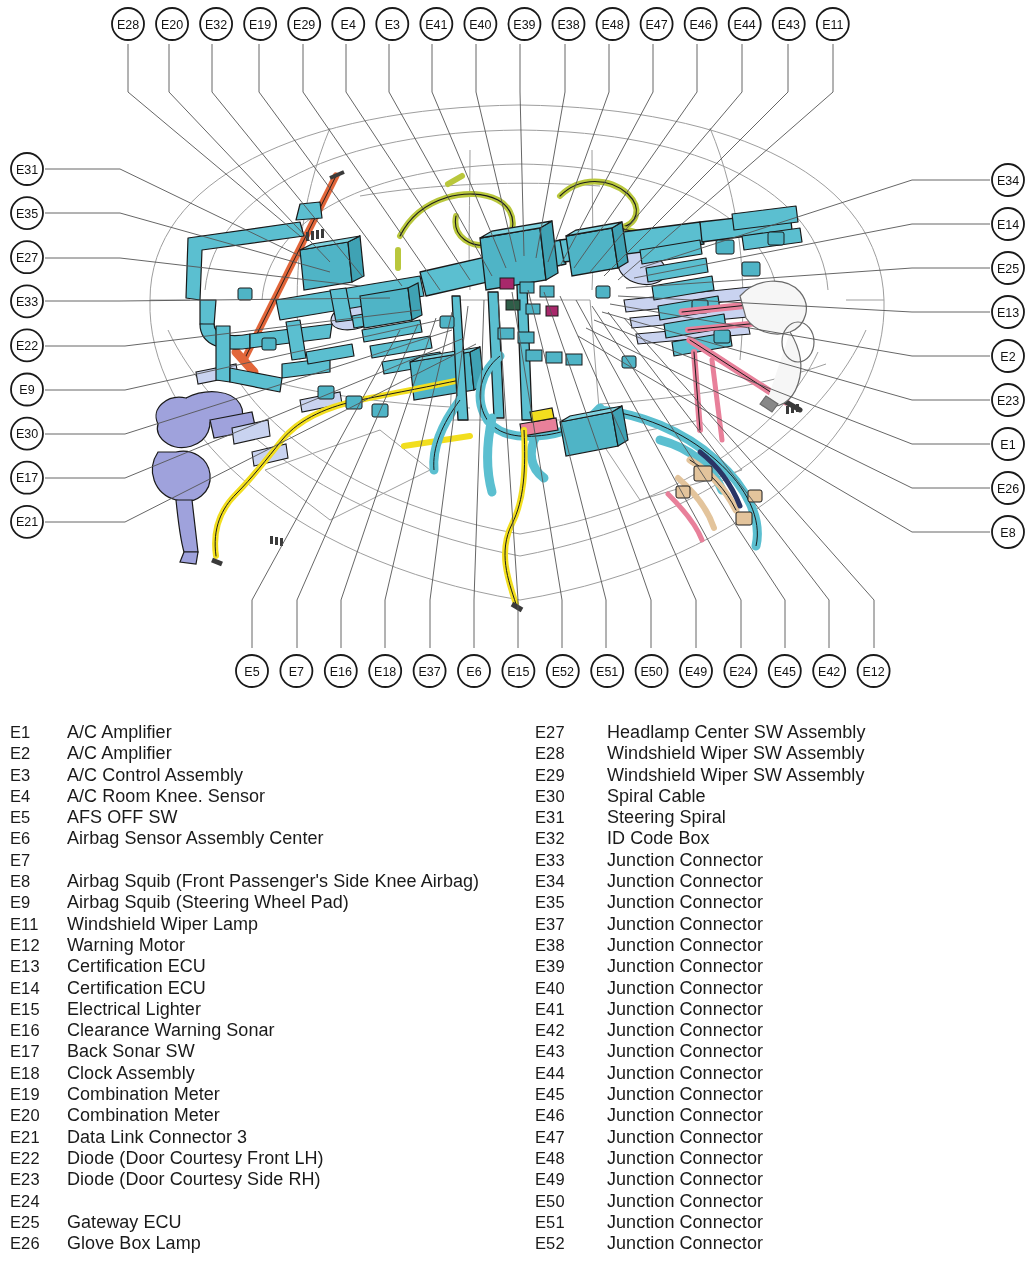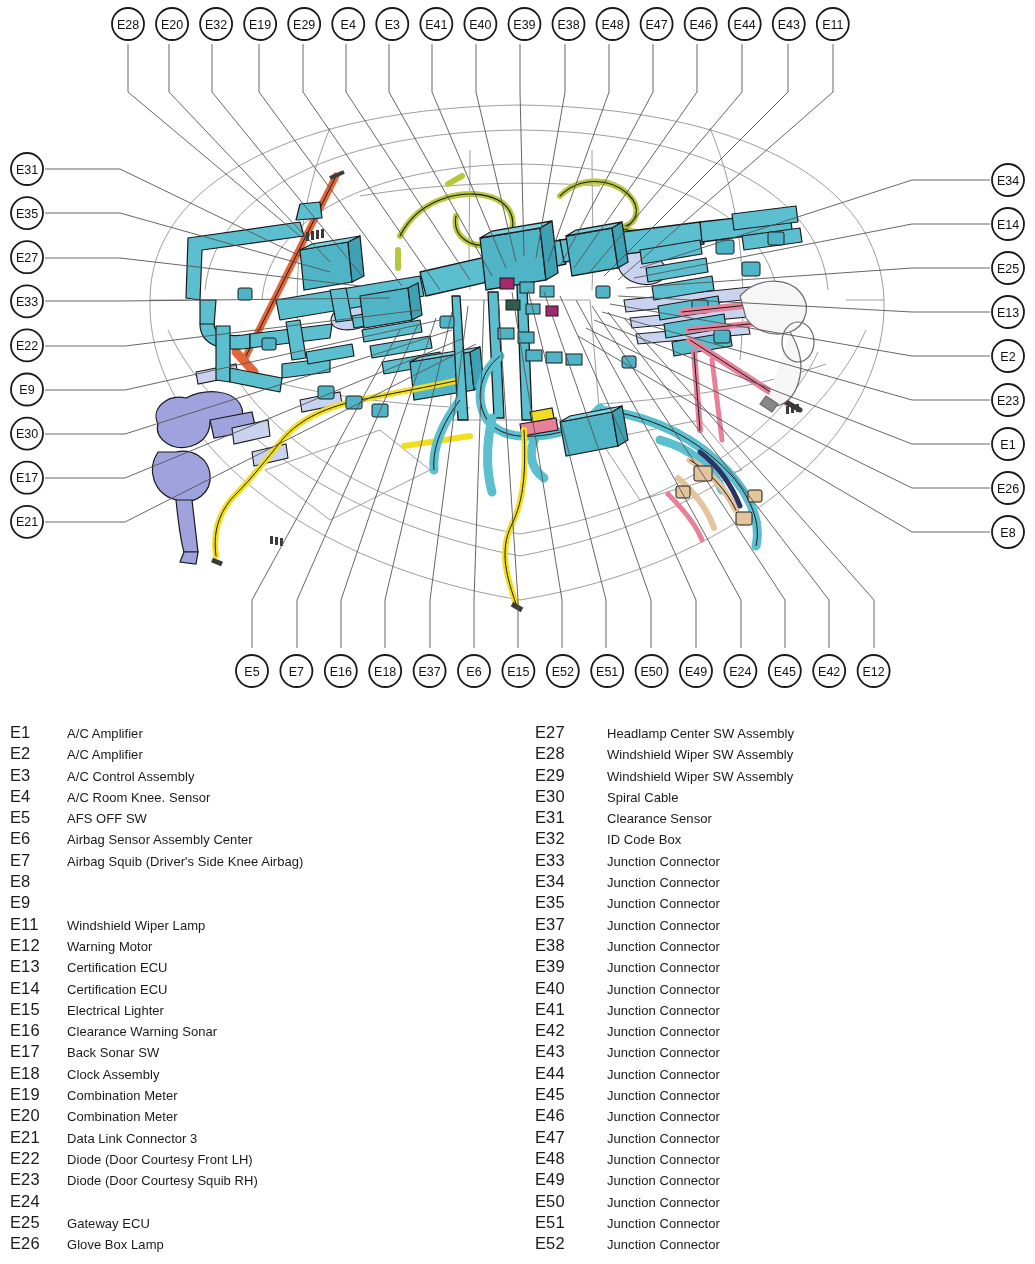--- a/index.html
+++ b/index.html
@@ -27,21 +27,21 @@
     width:517px;padding-left:10px;box-sizing:border-box;
   }
   .legend-row{
     display:flex;flex-direction:row;align-items:baseline;
     height:21.3px;line-height:21.3px;
   }
   .legend-code{
     width:57px;flex:0 0 57px;font-size:16.5px;letter-spacing:0.1px;
   }
   .legend-desc{
-    font-size:13px;letter-spacing:0.05px;white-space:nowrap;
+    font-size:18px;letter-spacing:0.05px;white-space:nowrap;
   }
   .legend-col.right .legend-code{width:72px;flex:0 0 72px;padding-left:8px;}
 </style>
 </head>
 <body>
 
 <div id="diagram-figure">
   <svg id="diagram-svg" width="1035" height="710" viewBox="0 0 1035 710" xmlns="http://www.w3.org/2000/svg">
     <defs>
       <clipPath id="cabinClip">
@@ -593,27 +593,28 @@
       <div class="legend-row">
         <span class="legend-code">E5</span>
         <span class="legend-desc">AFS OFF SW</span>
       </div>
       <div class="legend-row">
         <span class="legend-code">E6</span>
         <span class="legend-desc">Airbag Sensor Assembly Center</span>
       </div>
       <div class="legend-row">
         <span class="legend-code">E7</span>
-        <span class="legend-desc">Airbag Squib (Driver's Side Knee Airbag)</span>
       </div>
       <div class="legend-row">
         <span class="legend-code">E8</span>
+        <span class="legend-desc">Airbag Squib (Front Passenger's Side Knee Airbag)</span>
       </div>
       <div class="legend-row">
         <span class="legend-code">E9</span>
+        <span class="legend-desc">Airbag Squib (Steering Wheel Pad)</span>
       </div>
       <div class="legend-row">
         <span class="legend-code">E11</span>
         <span class="legend-desc">Windshield Wiper Lamp</span>
       </div>
       <div class="legend-row">
         <span class="legend-code">E12</span>
         <span class="legend-desc">Warning Motor</span>
       </div>
       <div class="legend-row">
@@ -651,21 +652,21 @@
       <div class="legend-row">
         <span class="legend-code">E21</span>
         <span class="legend-desc">Data Link Connector 3</span>
       </div>
       <div class="legend-row">
         <span class="legend-code">E22</span>
         <span class="legend-desc">Diode (Door Courtesy Front LH)</span>
       </div>
       <div class="legend-row">
         <span class="legend-code">E23</span>
-        <span class="legend-desc">Diode (Door Courtesy Squib RH)</span>
+        <span class="legend-desc">Diode (Door Courtesy Side RH)</span>
       </div>
       <div class="legend-row">
         <span class="legend-code">E24</span>
       </div>
       <div class="legend-row">
         <span class="legend-code">E25</span>
         <span class="legend-desc">Gateway ECU</span>
       </div>
       <div class="legend-row">
         <span class="legend-code">E26</span>
@@ -684,21 +685,21 @@
       <div class="legend-row">
         <span class="legend-code">E29</span>
         <span class="legend-desc">Windshield Wiper SW Assembly</span>
       </div>
       <div class="legend-row">
         <span class="legend-code">E30</span>
         <span class="legend-desc">Spiral Cable</span>
       </div>
       <div class="legend-row">
         <span class="legend-code">E31</span>
-        <span class="legend-desc">Clearance Sensor</span>
+        <span class="legend-desc">Steering Spiral</span>
       </div>
       <div class="legend-row">
         <span class="legend-code">E32</span>
         <span class="legend-desc">ID Code Box</span>
       </div>
       <div class="legend-row">
         <span class="legend-code">E33</span>
         <span class="legend-desc">Junction Connector</span>
       </div>
       <div class="legend-row">

